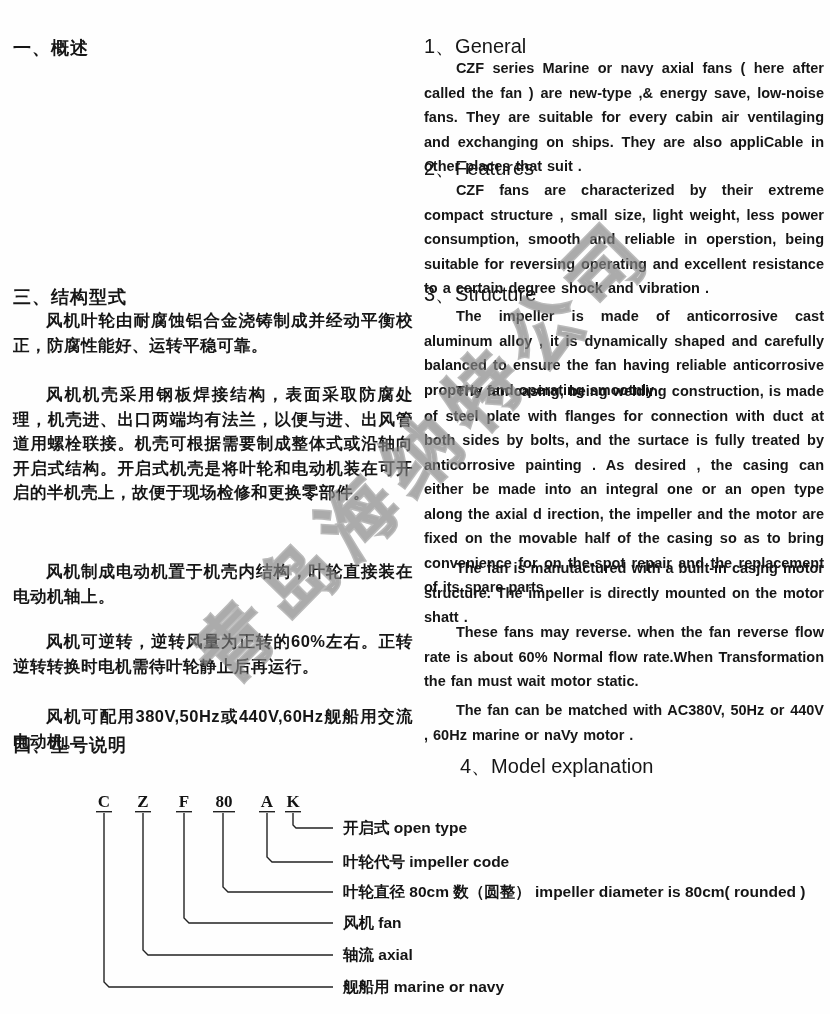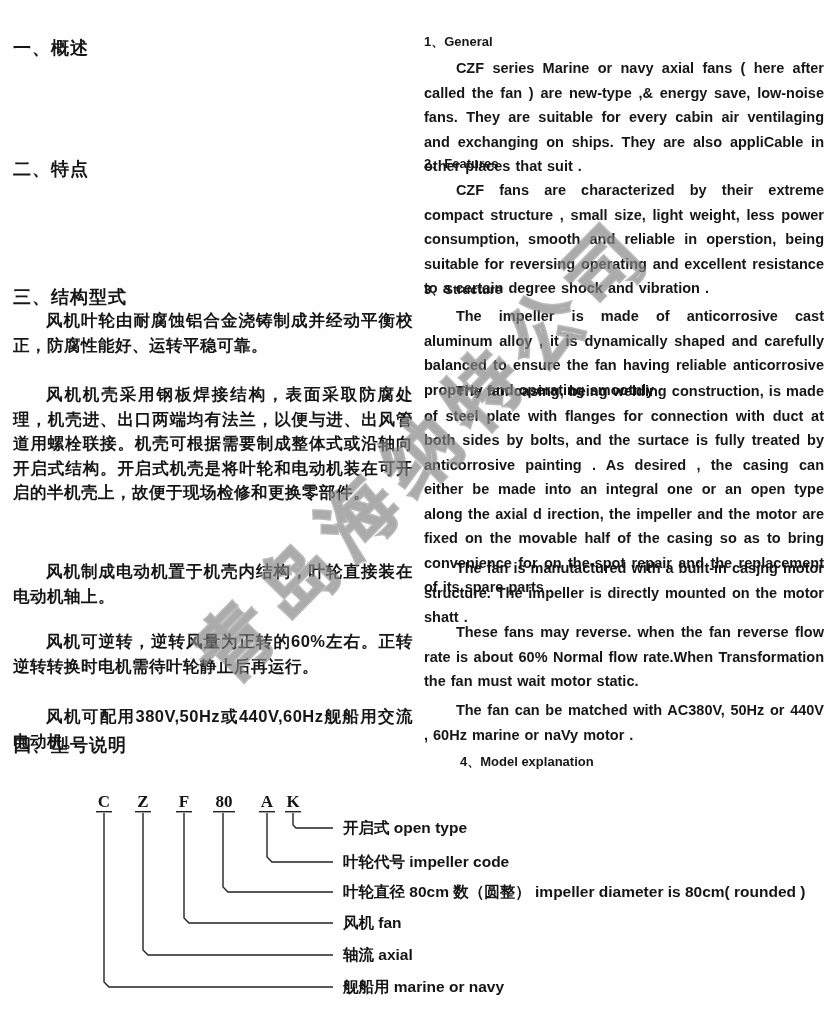--- a/index.html
+++ b/index.html
@@ -15,21 +15,21 @@
   .zh-h{
     font-size:18px;font-weight:700;letter-spacing:1px;
     font-family:"Liberation Sans",sans-serif;
   }
   .zh-p{
     font-size:16.5px;font-weight:700;line-height:24.5px;
     text-align:justify;text-indent:2em;letter-spacing:0.5px;
     margin:0;
   }
   .en-h{
-    font-size:13px;font-weight:700;
+    font-size:20px;font-weight:400;
   }
   .en-p{
     font-size:14.5px;font-weight:700;line-height:24.5px;
     text-align:justify;text-indent:2.2em;margin:0;word-spacing:1px;
   }
   .indent-h{padding-left:36px;}
   
   .watermark{
     position:absolute;left:426px;top:449px;z-index:6;
     transform:translate(-50%,-50%) rotate(-45.5deg);
@@ -52,21 +52,20 @@
 <body>
 
 <div class="page">
 
   <div class="watermark">青岛海纳特公司</div>
 
   <div class="text-layer">
 
     <div class="block col-left zh-h" style="top:36px">一、概述</div>
 
-    <div class="block col-left zh-h" style="top:157px">二、特点</div>
 
     <div class="block col-left zh-h" style="top:285px">三、结构型式</div>
     <p class="block col-left zh-p" style="top:308px">风机叶轮由耐腐蚀铝合金浇铸制成并经动平衡校正，防腐性能好、运转平稳可靠。</p>
     <p class="block col-left zh-p" style="top:559px">风机制成电动机置于机壳内结构，叶轮直接装在电动机轴上。</p>
     <p class="block col-left zh-p" style="top:382px">风机机壳采用钢板焊接结构，表面采取防腐处理，机壳进、出口两端均有法兰，以便与进、出风管道用螺栓联接。机壳可根据需要制成整体式或沿轴向开启式结构。开启式机壳是将叶轮和电动机装在可开启的半机壳上，故便于现场检修和更换零部件。</p>
     <p class="block col-left zh-p" style="top:629px">风机可逆转，逆转风量为正转的60%左右。正转逆转转换时电机需待叶轮静止后再运行。</p>
     <p class="block col-left zh-p" style="top:704px">风机可配用380V,50Hz或440V,60Hz舰船用交流电动机。</p>
 
     <div class="block col-left zh-h" style="top:733px">四、型号说明</div>
 

